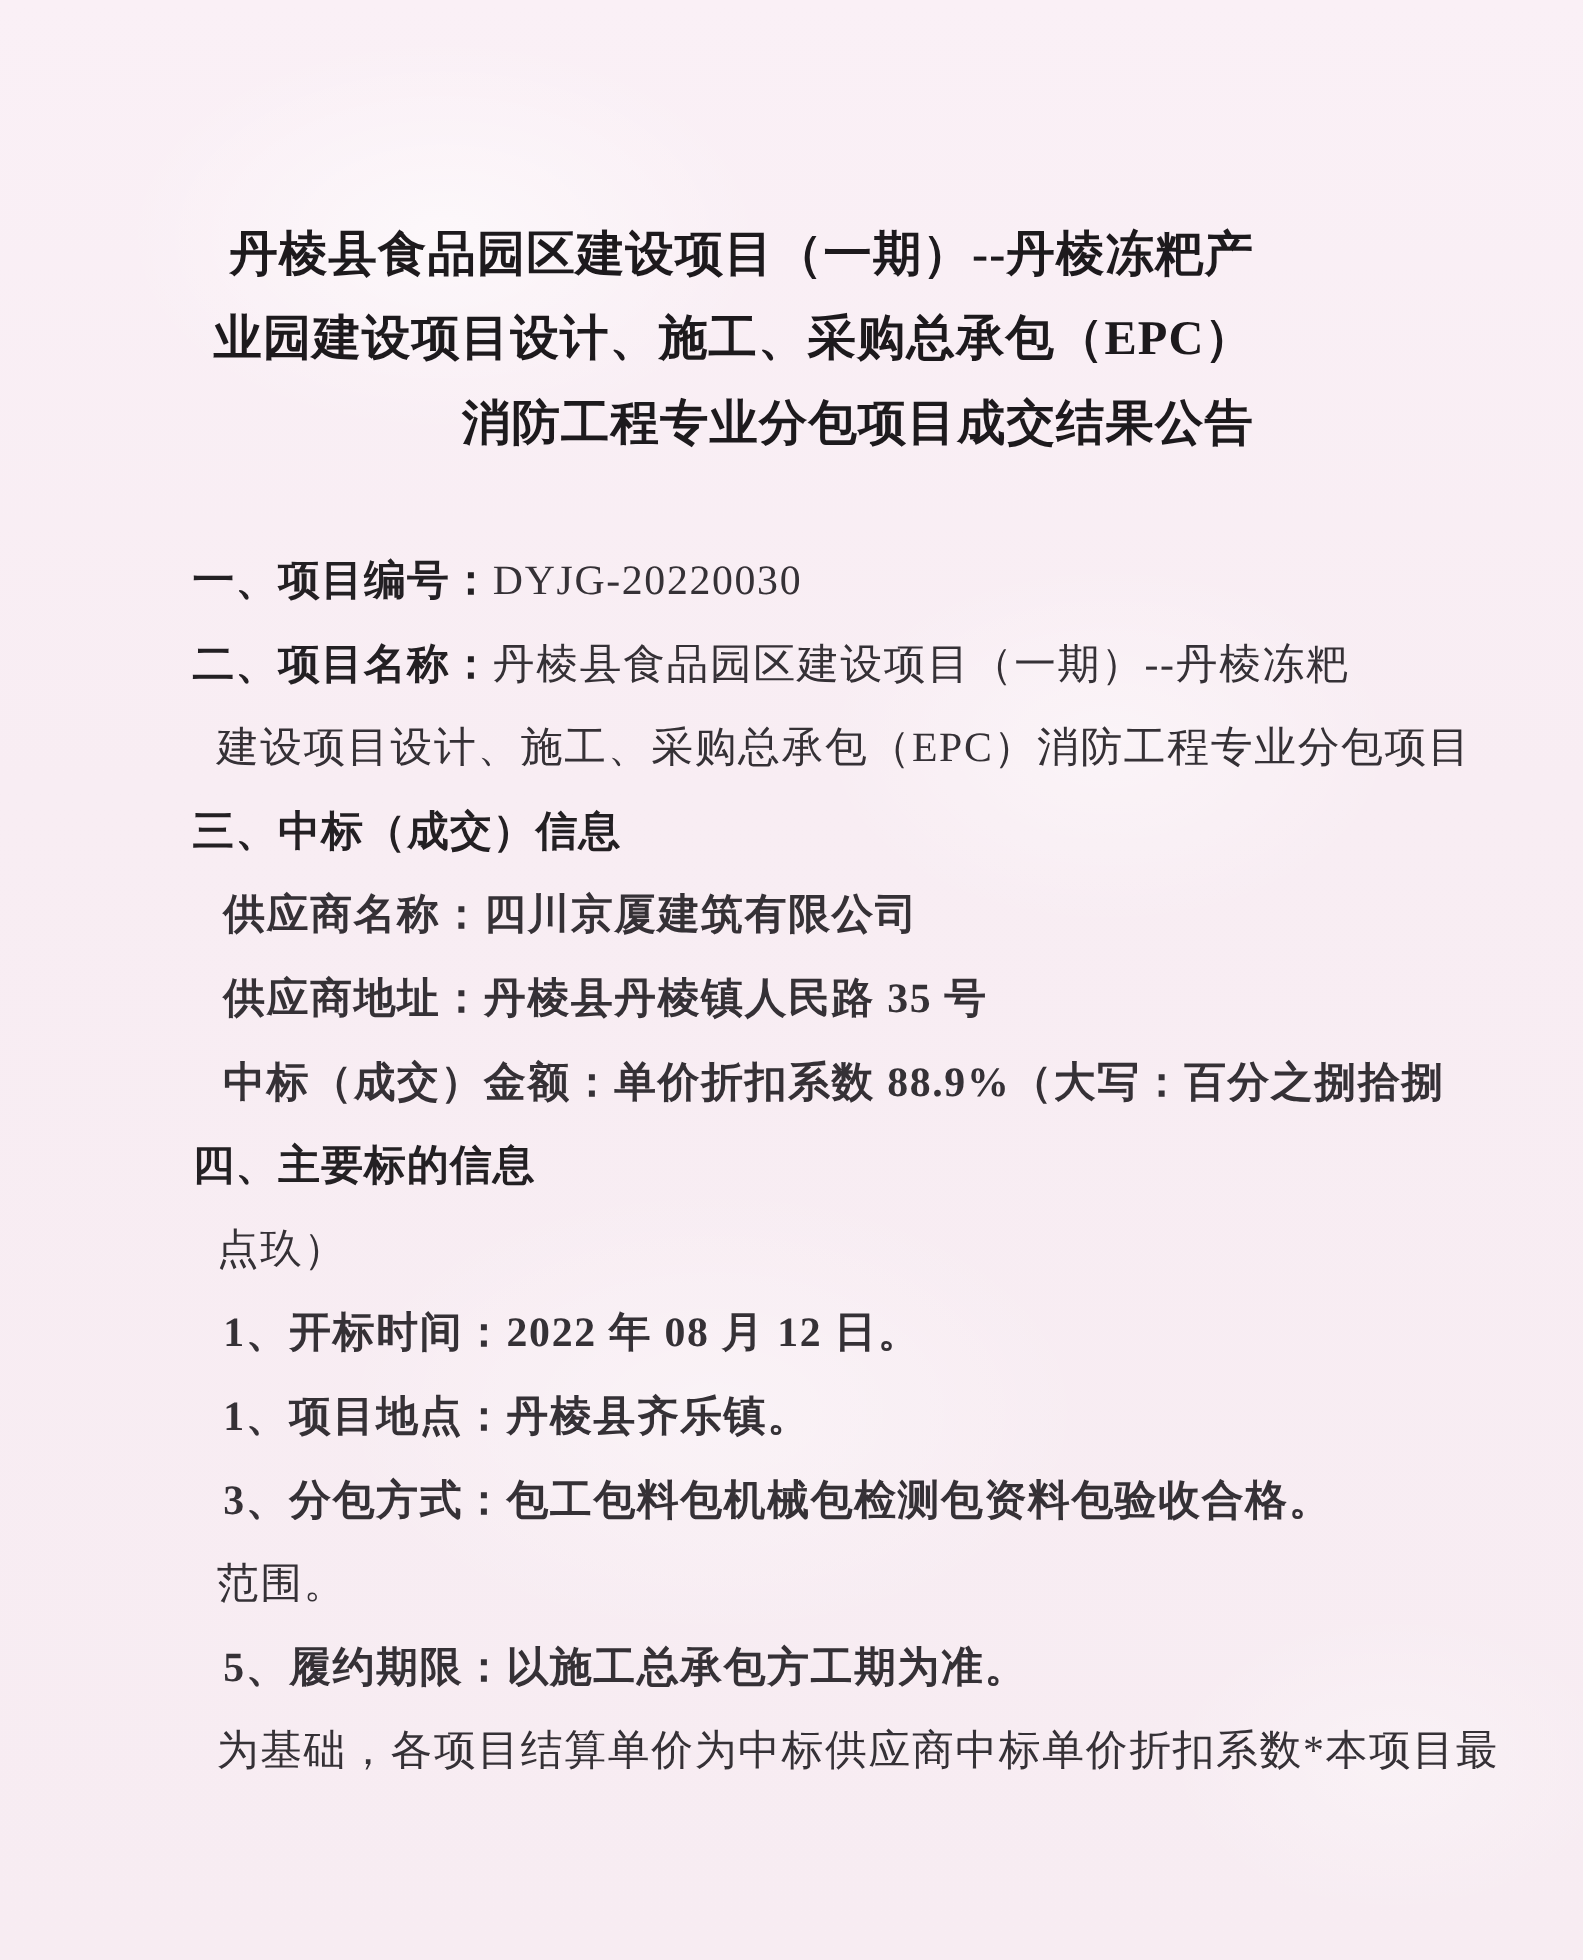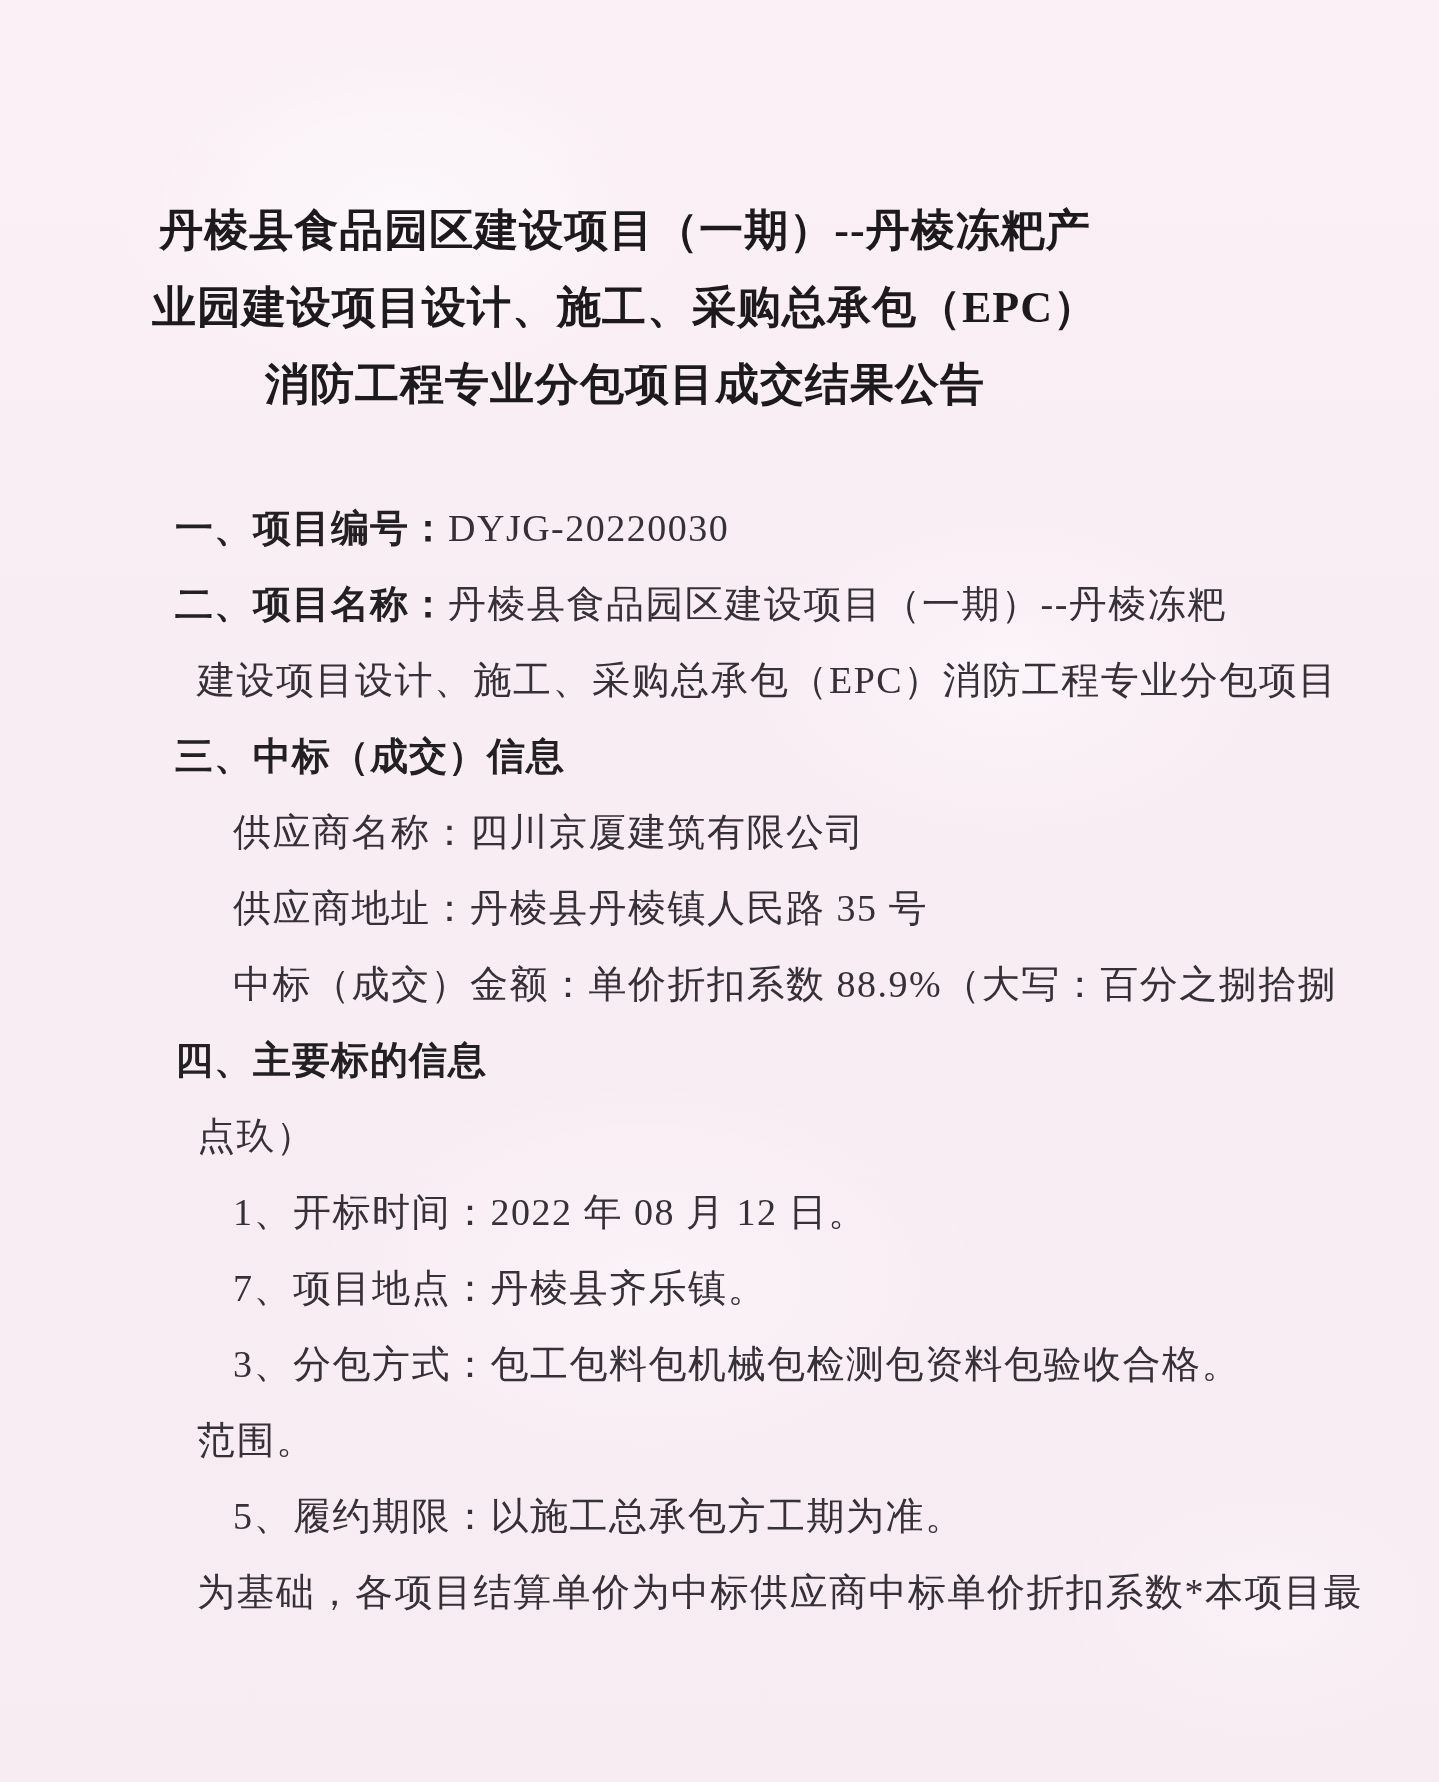--- a/index.html
+++ b/index.html
@@ -23,21 +23,21 @@
       radial-gradient(ellipse 500px 300px at 45% 72%, rgba(255,255,255,0.35), rgba(255,255,255,0) 70%),
       radial-gradient(ellipse 300px 200px at 88% 90%, rgba(255,255,255,0.30), rgba(255,255,255,0) 70%),
       linear-gradient(180deg, #faf0f6 0%, #f8edf3 40%, #f7ecf2 100%);
     color: #2f2b2e;
   }
   .title-block {
     position: absolute;
     top: 192px;
     left: 110px;
     width: 1030px;
-    text-align: center;
+    text-align: right;
     font-size: 44px;
     line-height: 77px;
     font-weight: 700;
     color: #1d1a1d;
     letter-spacing: 1px;
     white-space: nowrap;
   }
   .body-block {
     position: absolute;
     top: 500px;
@@ -53,21 +53,21 @@
   }
   .ln .lbl {
     font-weight: 700;
     font-family: "Liberation Sans", "DejaVu Sans", sans-serif;
     color: #232023;
     letter-spacing: 1px;
   }
   .ln .txt {
     letter-spacing: 1.5px;
   }
-  .indent { margin-left: 58px; }
+  .indent { margin-left: 28px; font-weight: bold; }
   .cont   { margin-left: 22px; }
 </style>
 </head>
 <body>
 
 <div class="page">
 
   <div class="title-block">
     <div>丹棱县食品园区建设项目（一期）--丹棱冻粑产</div>
     <div>业园建设项目设计、施工、采购总承包（EPC）</div>
@@ -99,21 +99,21 @@
     <div class="ln">
       <span class="lbl">四、主要标的信息</span>
     </div>
     <div class="ln cont">
       <span class="txt">点玖）</span>
     </div>
     <div class="ln indent">
       <span class="txt">1、开标时间：2022 年 08 月 12 日。</span>
     </div>
     <div class="ln indent">
-      <span class="txt">7、项目地点：丹棱县齐乐镇。</span>
+      <span class="txt">1、项目地点：丹棱县齐乐镇。</span>
     </div>
     <div class="ln indent">
       <span class="txt">3、分包方式：包工包料包机械包检测包资料包验收合格。</span>
     </div>
     <div class="ln cont">
       <span class="txt">范围。</span>
     </div>
     <div class="ln indent">
       <span class="txt">5、履约期限：以施工总承包方工期为准。</span>
     </div>

